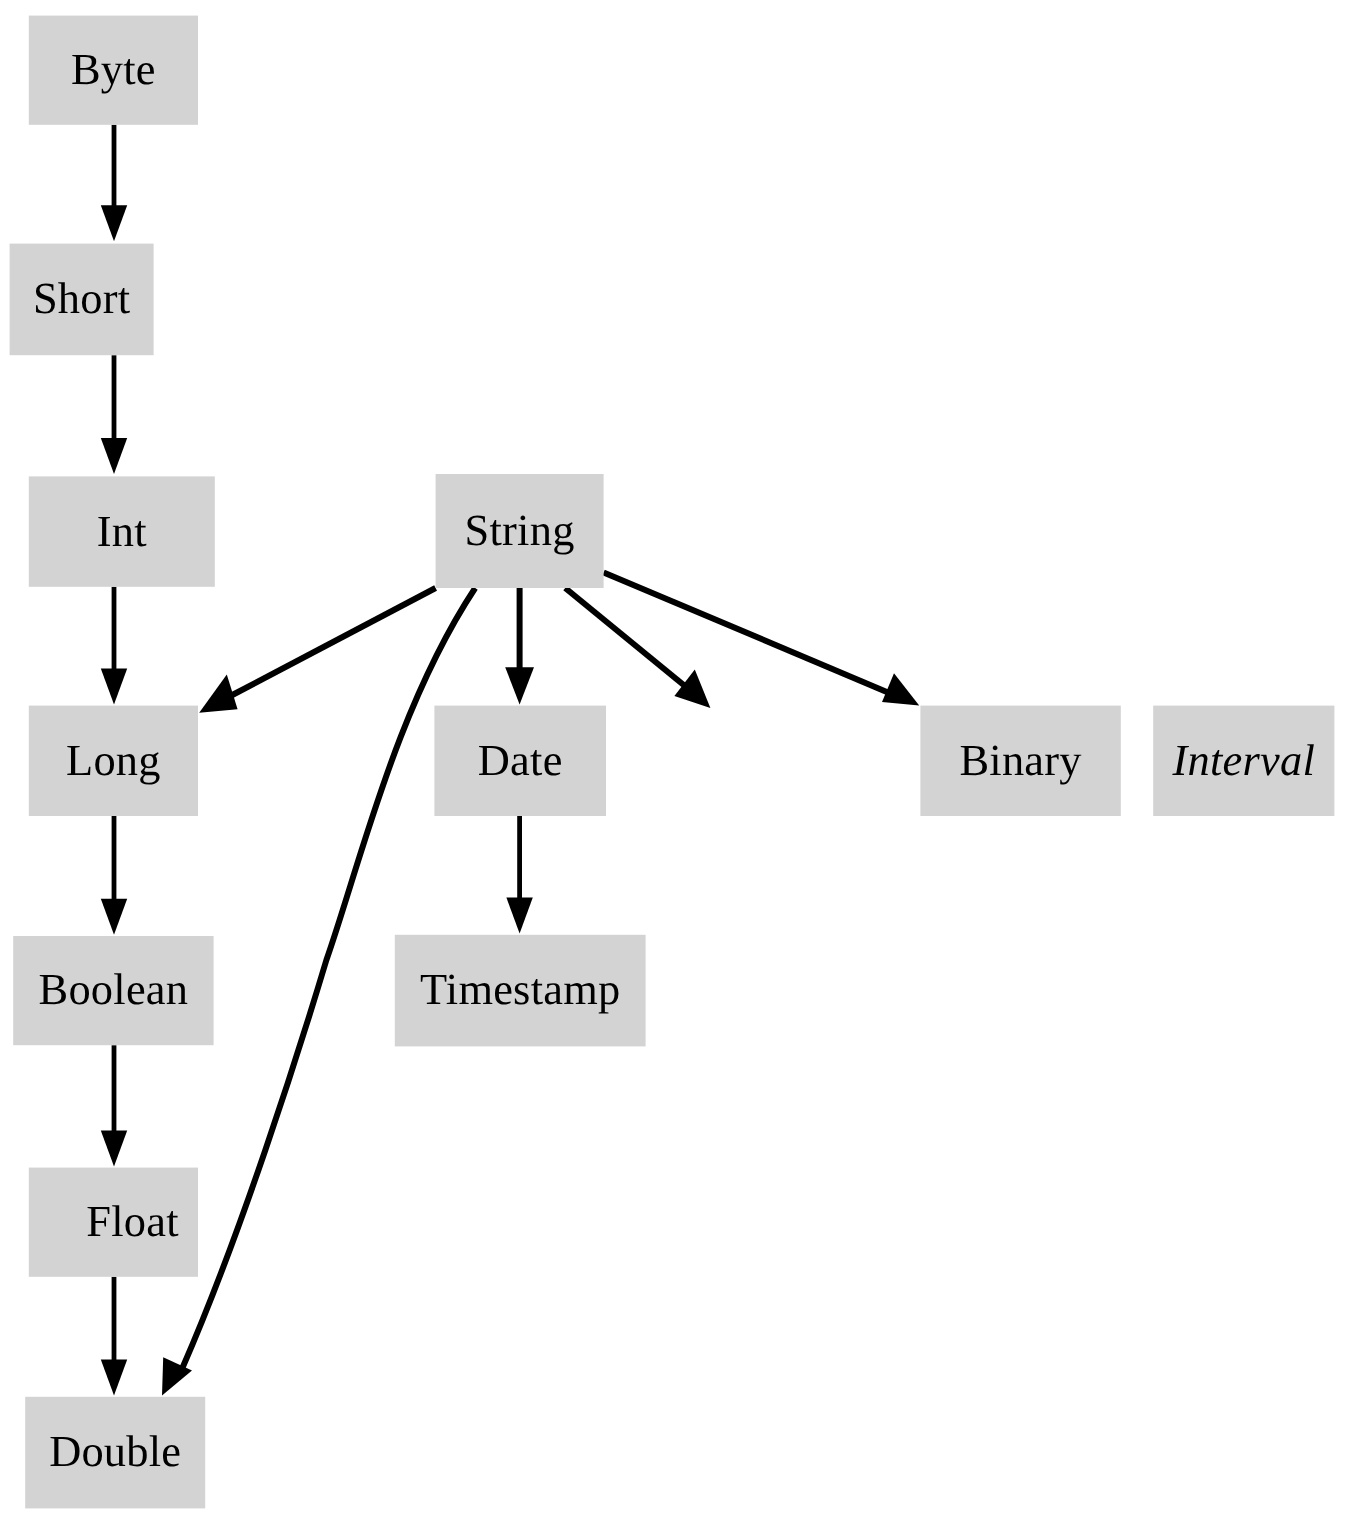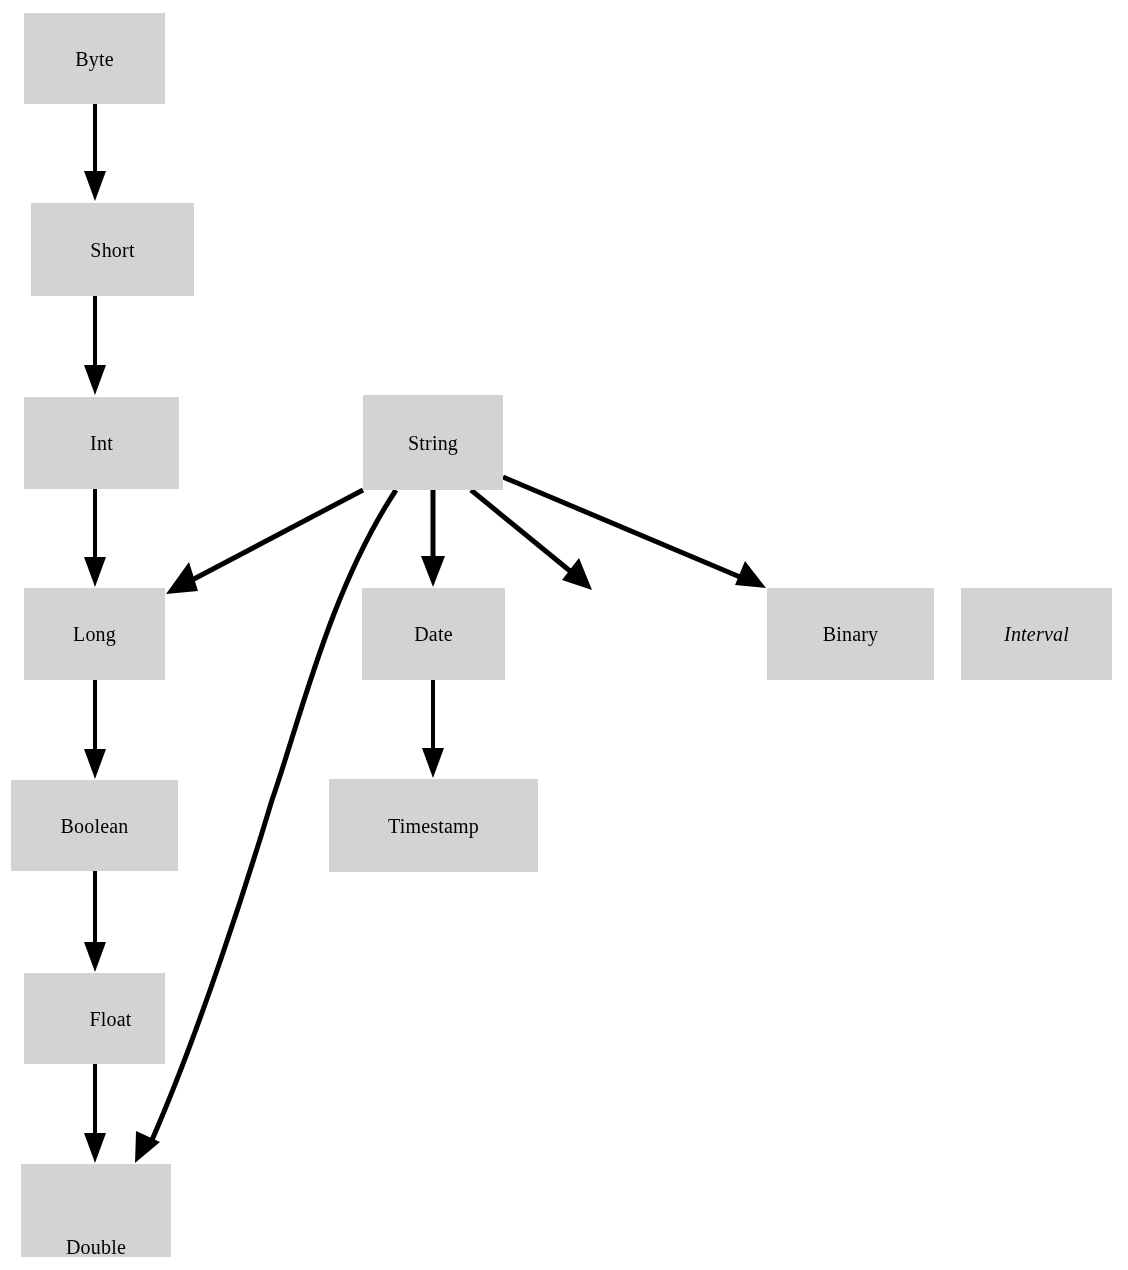--- a/index.html
+++ b/index.html
@@ -30,21 +30,21 @@
     position: absolute;
     box-sizing: border-box;
     background: #d3d3d3;
     display: flex;
     align-items: center;
     justify-content: center;
     z-index: 2;
   }
   .node-label {
     font-family: "Liberation Serif", "DejaVu Serif", serif;
-    font-size: 20px;
+    font-size: 37px;
     line-height: 1;
     color: #000000;
     white-space: nowrap;
     letter-spacing: 0.2px;
   }
 </style>
 </head>
 <body>
 
 <div id="canvas">
@@ -109,21 +109,21 @@
     <g>
       <line x1="433" y1="680" x2="433" y2="749" stroke="#000000" stroke-width="4"></line>
       <polygon points="433,778 422,748 444,748" fill="#000000"></polygon>
     </g>
   </svg>
 
   <div class="node" style="left:24px; top:13px; width:141px; height:91px;">
     <span class="node-label">Byte</span>
   </div>
 
-  <div class="node" style="left:31px; top:203px; width:163px; height:93px;">
+  <div class="node" style="left:8px; top:203px; width:120px; height:93px;">
     <span class="node-label">Short</span>
   </div>
 
   <div class="node" style="left:24px; top:397px; width:155px; height:92px;">
     <span class="node-label">Int</span>
   </div>
 
   <div class="node" style="left:363px; top:395px; width:140px; height:95px;">
     <span class="node-label">String</span>
   </div>
@@ -150,17 +150,17 @@
   </div>
 
   <div class="node" style="left:329px; top:779px; width:209px; height:93px;">
     <span class="node-label">Timestamp</span>
   </div>
 
   <div class="node" style="left:24px; top:973px; width:141px; height:91px;padding-left:32px;">
     <span class="node-label">Float</span>
   </div>
 
-  <div class="node" style="left:21px; top:1164px; width:150px; height:93px;align-items:flex-end;">
+  <div class="node" style="left:21px; top:1164px; width:150px; height:93px;">
     <span class="node-label">Double</span>
   </div>
 
 </div>
 
 </body></html>

